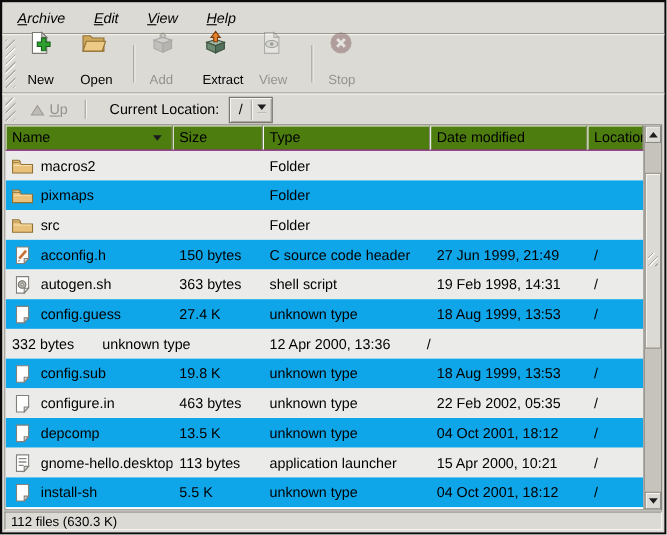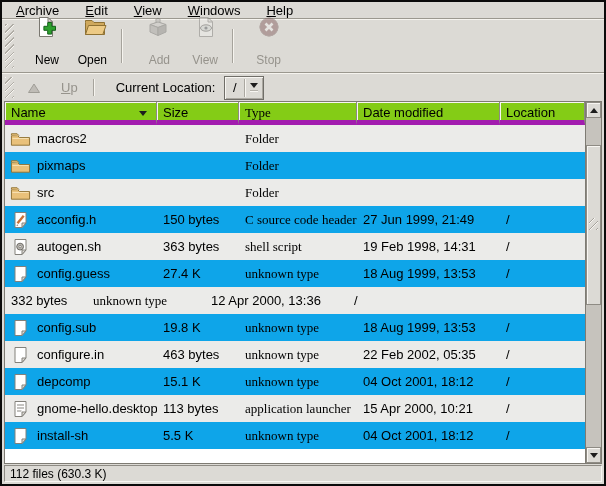--- a/index.html
+++ b/index.html
@@ -3,63 +3,63 @@
 <meta charset="utf-8">
 <style>
   * { box-sizing: border-box; }
   html, body { margin:0; padding:0; width:606px; height:486px; overflow:hidden; }
   body { font-family:"Liberation Sans", sans-serif; background:#dcdad5; -webkit-font-smoothing:antialiased; }
 
   .window { width:606px; height:486px; border:2px solid #0b0b0b; background:#dcdad5;
             display:flex; flex-direction:column; }
 
   
-  .menubar { height:16px; display:flex; align-items:center; padding-left:4px; flex:none; }
+  .menubar { height:28px; display:flex; align-items:center; padding-left:4px; flex:none;font-style:italic; }
   .menu-item { font-size:13px; color:#000; padding:5px 10px; margin-right:6px; cursor:default; }
   .menu-item u { text-decoration:underline; }
 
   .groove { height:0; border-top:1px solid #9b988f; border-bottom:1px solid #f6f4ef; flex:none; }
 
   
   .toolbar { height:52px; display:flex; align-items:stretch; padding:1px 2px; flex:none; }
   .drag-handle { width:9px; margin:3px 4px 3px 1px; flex:none;
     background:repeating-linear-gradient(315deg,#f8f6f2 0,#f8f6f2 1px,#b0ada6 1px,#b0ada6 2px,#dcdad5 2px,#dcdad5 5px); }
-  .tb-btn { display:flex; flex-direction:column; align-items:flex-end; justify-content:flex-end;
+  .tb-btn { display:flex; flex-direction:column; align-items:flex-start; justify-content:flex-end;
             gap:14px; min-width:48px; padding:3px 7px 4px 7px; font-size:12px; color:#000; }
   .tb-btn .tb-icon { width:24px; height:24px; flex:none; }
   .tb-btn.disabled { color:#96938c; }
   .tb-btn.disabled .tb-icon { opacity:.45; filter:grayscale(55%); }
   .tb-sep { width:1px; background:#a6a39c; box-shadow:1px 0 0 #f6f4ef; margin:8px 7px; flex:none; }
 
   
   .locbar { height:27px; display:flex; align-items:center; padding:1px 2px; flex:none; }
   .locbar .drag-handle { margin:2px 4px 2px 1px; align-self:stretch; }
-  .up-btn { display:flex; align-items:center; gap:20px; font-size:13px; padding:3px 9px; }
+  .up-btn { display:flex; align-items:center; gap:4px; font-size:13px; padding:3px 9px; }
   .up-btn.disabled { color:#96938c; }
   .up-btn.disabled svg { opacity:.7; }
   .loc-sep { width:1px; background:#a6a39c; box-shadow:1px 0 0 #f6f4ef; align-self:stretch; margin:4px 6px; flex:none; }
   .loc-label { font-size:13px; margin:0 9px 0 16px; }
   .combo { display:flex; align-items:stretch; height:24px; background:#dcdad5;
            border:1px solid #706e68; box-shadow:inset 1px 1px 0 #f8f6f2, inset -1px -1px 0 #aaa7a0; }
   .combo-value { width:19px; display:flex; align-items:center; justify-content:center; font-size:13px; }
   .combo-divider { width:1px; background:#aaa7a0; box-shadow:1px 0 0 #f8f6f2; margin:2px 0; }
   .combo-arrow-box { width:18px; display:flex; flex-direction:column; align-items:center; justify-content:center; gap:2px; }
   .arr-down { width:0; height:0; border-left:4px solid transparent; border-right:4px solid transparent; border-top:5px solid #1d1d1d; }
   .combo-tack { width:8px; height:2px; background:#b5b2ab; border-bottom:1px solid #f8f6f2; }
 
   
   .table-frame { flex:1; margin:0 2px; border:1px solid #7e7b73; background:#fff; display:flex; overflow:hidden; }
   .table-main { flex:1; display:flex; flex-direction:column; overflow:hidden; }
   .thead { display:flex; height:23px; flex:none; }
-  .th { background:#84cc16; border-right:1px solid #8e8b84; border-bottom:5px solid #a21caf;
+  .th { background:#4d7c0f; border-right:1px solid #8e8b84; border-bottom:1px solid #a21caf;
         box-shadow:inset 1px 1px 0 #f8f6f2; font-size:13px; color:#000;
         padding:3px 4px 0 6px; position:relative; white-space:nowrap; overflow:hidden; }
   .c-name { width:152px; flex:none; }
   .c-size { width:82px;  flex:none; }
-  .c-type { width:118px; flex:none;font-family:Liberation Serif, serif; }
+  .c-type { width:152px; flex:none; }
   .c-date { width:143px; flex:none; }
   .c-loc  { flex:1; }
   .sort-arrow { position:absolute; right:9px; top:9px; width:0; height:0;
                 border-left:4px solid transparent; border-right:4px solid transparent; border-top:5px solid #1d1d1d; }
   .tbody { flex:1; overflow:hidden; background:#fff; }
   .tr { display:flex; height:27px; align-items:center; font-size:13px; color:#000; background:#0ea5e9; }
   .tr.odd { background:#ebebe9; }
   .td { padding-left:6px; white-space:nowrap; overflow:hidden; }
   .td.c-name { display:flex; align-items:center; padding-left:5px; }
   .row-icon-box { width:23px; height:20px; flex:none; display:flex; align-items:center; justify-content:flex-start; margin-right:4px; }
@@ -115,21 +115,20 @@
     </symbol>
   </defs>
 </svg>
 
 <div class="window">
 
   <div class="menubar">
     <span class="menu-item"><u>A</u>rchive</span>
     <span class="menu-item"><u>E</u>dit</span>
     <span class="menu-item"><u>V</u>iew</span>
-    <span class="menu-item"><u>W</u>indows</span>
     <span class="menu-item"><u>H</u>elp</span>
   </div>
 
   <div class="groove"></div>
 
   <div class="toolbar">
     <div class="drag-handle"></div>
 
     <div class="tb-btn">
       <svg class="tb-icon" viewBox="0 0 24 24">
@@ -153,20 +152,29 @@
     <div class="tb-btn disabled">
       <svg class="tb-icon" viewBox="0 0 24 24">
         <path d="M12 3 l2.6 2 -1.1 .9 2 2.6 -3.5 1 -3.5 -1 2 -2.6 -1.1 -.9 Z" fill="#b5b2ab" stroke="#6e6c66"></path>
         <path d="M4 9.5 L12 7 L20 9.5 L12 12.5 Z" fill="#c9c6c0" stroke="#6e6c66"></path>
         <path d="M4 9.5 V17 L12 20.5 V12.5 Z" fill="#a39f98" stroke="#6e6c66"></path>
         <path d="M20 9.5 V17 L12 20.5 V12.5 Z" fill="#8b8881" stroke="#6e6c66"></path>
       </svg>
       <span>Add</span>
     </div>
 
+    <div class="tb-btn">
+      <svg class="tb-icon" viewBox="0 0 24 24">
+        <path d="M4 11.5 L12 9 L20 11.5 L12 14.5 Z" fill="#9fb6a2" stroke="#3c523f"></path>
+        <path d="M4 11.5 V17.5 L12 21 V14.5 Z" fill="#6d8a72" stroke="#3c523f"></path>
+        <path d="M20 11.5 V17.5 L12 21 V14.5 Z" fill="#52705a" stroke="#3c523f"></path>
+        <path d="M12 1.5 L16.2 7 H13.7 V11 H10.3 V7 H7.8 Z" fill="#e8822a" stroke="#7c3d0d"></path>
+      </svg>
+      <span>Extract</span>
+    </div>
 
     <div class="tb-btn disabled">
       <svg class="tb-icon" viewBox="0 0 24 24">
         <path d="M5.5 2.5 H14 L18.5 7 V21.5 H5.5 Z" fill="#f3f1ec" stroke="#7a7871"></path>
         <path d="M14 2.5 L18.5 7 H14 Z" fill="#dddbd6" stroke="#7a7871"></path>
         <ellipse cx="12" cy="13" rx="5.5" ry="3.2" fill="#cfd8d2" stroke="#5c5a55"></ellipse>
         <circle cx="12" cy="13" r="1.6" fill="#44525e"></circle>
       </svg>
       <span>View</span>
     </div>
@@ -346,21 +354,21 @@
   </div>
           <div class="tr">
     <div class="td c-name">
       <span class="row-icon-box">
         <svg class="row-icon" width="21" height="18">
                   <use href="#sym-doc"></use>
                 </svg>
       </span>
       <span>depcomp</span>
     </div>
-    <div class="td c-size">15.1 K</div>
+    <div class="td c-size">13.5 K</div>
     <div class="td c-type">unknown type</div>
     <div class="td c-date">04 Oct 2001, 18:12</div>
     <div class="td c-loc">/</div>
   </div>
           <div class="tr odd">
     <div class="td c-name">
       <span class="row-icon-box">
         <svg class="row-icon" width="21" height="18">
                   <use href="#sym-doc-lines"></use>
                 </svg>

